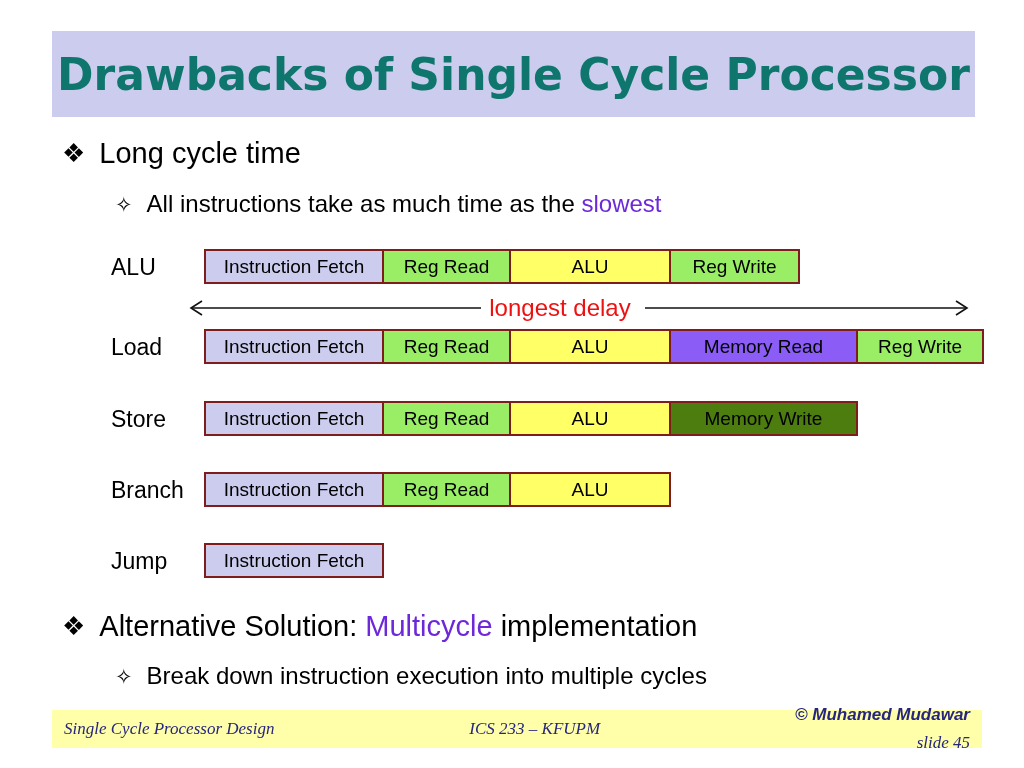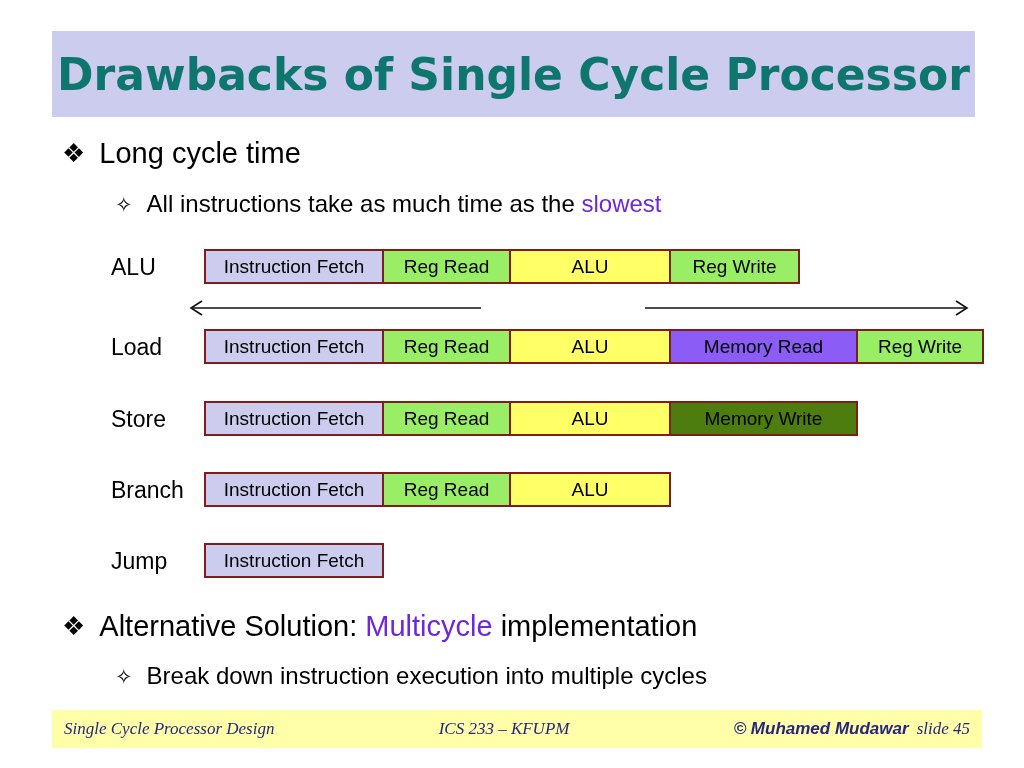--- a/index.html
+++ b/index.html
@@ -57,21 +57,21 @@
   .footer {
     position: absolute; left: 52px; top: 710px;
     width: 930px; height: 38px;
     background: #ffffaa;
     display: flex; align-items: center; justify-content: space-between;
     padding: 0 12px;
     color: #26267f;
   }
   .f-serif { font-family: "Liberation Serif", serif; font-style: italic; font-size: 17px; }
   .f-author { font-family: "Liberation Sans", sans-serif; font-style: italic; font-weight: bold; font-size: 17px; }
-  .f-right { display: flex; align-items: flex-end; gap: 8px; }
+  .f-right { display: flex; align-items: flex-end; gap: 8px; flex-direction: column; }
 </style>
 </head>
 <body>
 
 <div id="slide">
 
   <div class="title-bar">
     <h1>Drawbacks of Single Cycle Processor</h1>
   </div>
 
@@ -131,20 +131,21 @@
     </div>
 
   <svg id="arrow-svg" width="790" height="24">
     <g stroke="#111" stroke-width="1.6" fill="none">
       <line x1="7" y1="12" x2="296" y2="12"></line>
       <line x1="460" y1="12" x2="781" y2="12"></line>
       <polyline points="17,5 6,12 17,19"></polyline>
       <polyline points="771,5 782,12 771,19"></polyline>
     </g>
   </svg>
+  <div class="arrow-label">longest delay</div>
 
   <div class="bullet b-main" style="left:62px; top:610px;">
     <span class="marker">❖</span>
     <span><span>Alternative Solution: </span><span class="red">Multicycle</span><span> implementation</span></span>
   </div>
 
   <div class="bullet b-sub" style="left:115px; top:662px;">
     <span class="marker">✧</span>
     <span>Break down instruction execution into multiple cycles</span>
   </div>

